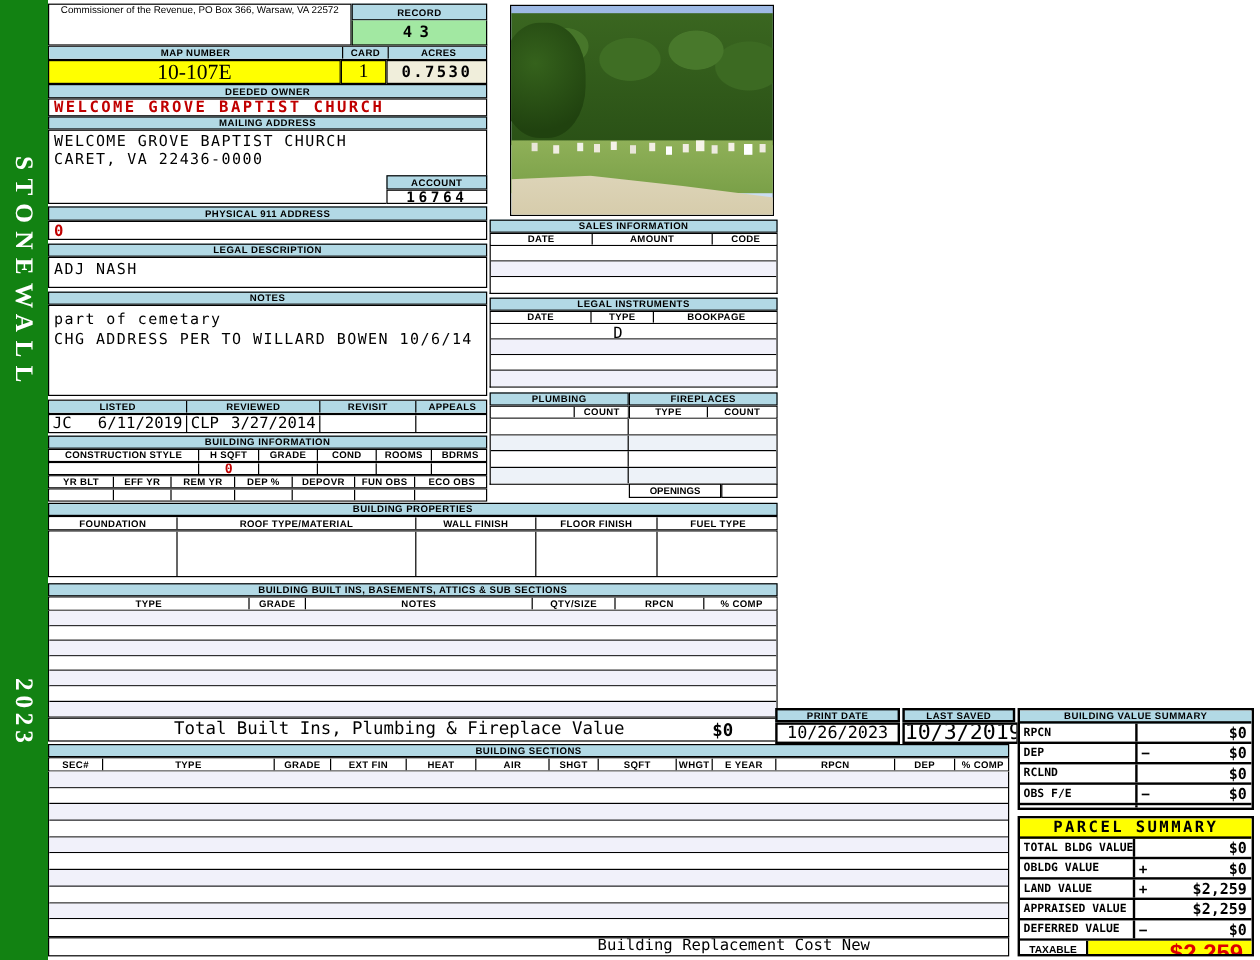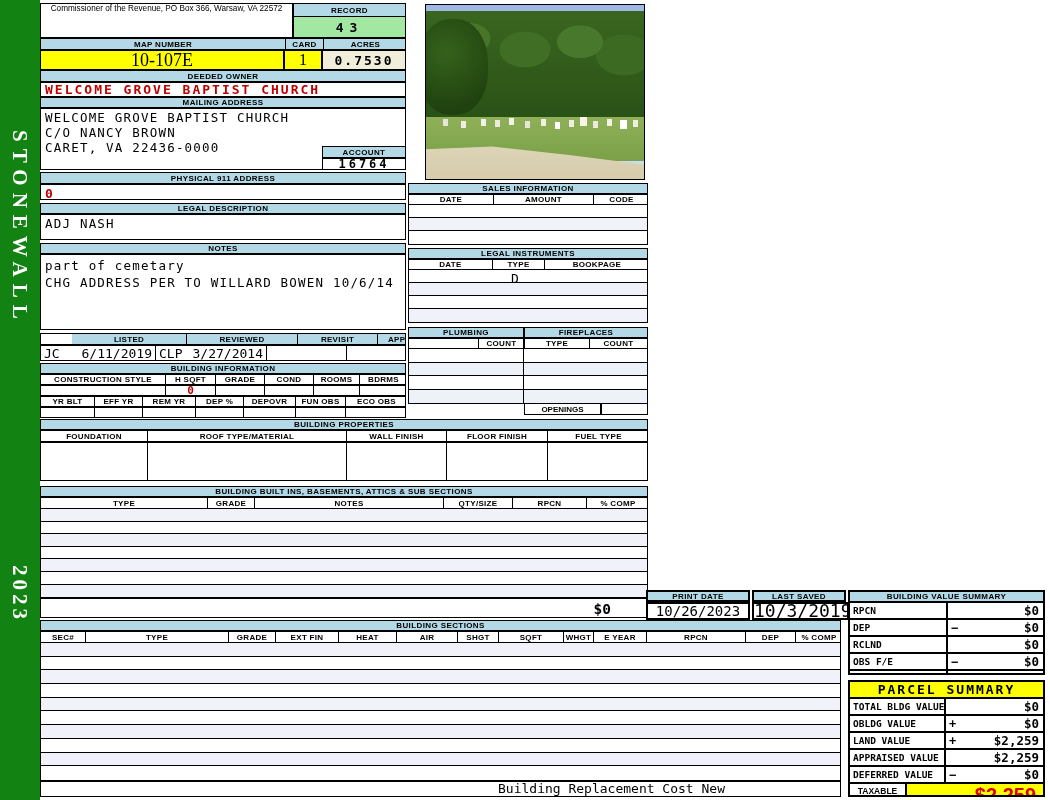--- a/index.html
+++ b/index.html
@@ -103,40 +103,39 @@
 <div class="abs bigyellow" style="left:40px;top:50px;width:244px;height:20px;font-size:18px">10-107E</div>
 <div class="abs bigyellow" style="left:284px;top:50px;width:38px;height:20px;font-size:16px">1</div>
 <div class="abs creamcell" style="left:322px;top:50px;width:84px;height:20px">0.7530</div>
 
 <div class="abs bar" style="left:40px;top:70px;width:366px;height:12px">DEEDED OWNER</div>
 <div class="abs box redtxt mono" style="left:40px;top:82px;width:366px;height:15px;font-size:13px;letter-spacing:2px;padding-left:4px;line-height:13px">WELCOME GROVE BAPTIST CHURCH</div>
 
 <div class="abs bar" style="left:40px;top:97px;width:366px;height:11px">MAILING ADDRESS</div>
 <div class="abs box" style="left:40px;top:108px;width:366px;height:62px;padding:1px 4px">
   <div class="addr-line">WELCOME GROVE BAPTIST CHURCH</div>
-  <div class="addr-line">C/O NANCY BROWN</div>
   <div class="addr-line">CARET, VA 22436-0000</div>
 </div>
 <div class="abs bar" style="left:322px;top:146px;width:84px;height:12px">ACCOUNT</div>
 <div class="abs box mono" style="left:322px;top:158px;width:84px;height:12px;font-weight:bold;font-size:12px;letter-spacing:3px;text-align:center;line-height:11px">16764</div>
 
 <div class="abs bar" style="left:40px;top:172px;width:366px;height:12px">PHYSICAL 911 ADDRESS</div>
 <div class="abs box redtxt mono" style="left:40px;top:184px;width:366px;height:16px;font-size:13px;padding:1px 0 0 4px">0</div>
 
 <div class="abs bar" style="left:40px;top:203px;width:366px;height:11px">LEGAL DESCRIPTION</div>
 <div class="abs box mono" style="left:40px;top:214px;width:366px;height:26px;font-size:12.5px;letter-spacing:1.2px;padding:1px 0 0 4px">ADJ NASH</div>
 
 <div class="abs bar" style="left:40px;top:243px;width:366px;height:11px">NOTES</div>
 <div class="abs box" style="left:40px;top:254px;width:366px;height:76px;padding:2px 0 0 4px">
   <div class="addr-line" style="line-height:17px">part of cemetary</div>
   <div class="addr-line" style="line-height:17px">CHG ADDRESS PER TO WILLARD BOWEN 10/6/14</div>
 </div>
 
 <div class="abs cols blue" style="left:40px;top:333px;width:366px;height:12px">
-    <span class="hc" style="width: 114px; margin-left: 31px;">LISTED</span>
+    <span class="hc" style="width: 114px;">LISTED</span>
     <span class="hc" style="width: 111px;">REVIEWED</span>
     <span class="hc" style="width: 80px;">REVISIT</span>
     <span class="hc" style="width: 61px;">APPEALS</span>
   </div>
 <div class="abs rowcells" style="left:40px;top:345px;width:366px;height:16px">
   <span class="vc review-cell" style="width:114px">
       <b style="font-weight:normal">JC</b>
       <b style="font-weight:normal">6/11/2019</b>
     </span>
   <span class="vc review-cell" style="width:111px">
@@ -276,20 +275,21 @@
 <div class="abs stripes" style="left:40px;top:509px;width:608px;height:89px">
     <div class="stripe" style="height: 12.6px; background: var(--stripe);"></div>
     <div class="stripe" style="height: 12.6px; background: rgb(255, 255, 255);"></div>
     <div class="stripe" style="height: 12.6px; background: var(--stripe);"></div>
     <div class="stripe" style="height: 12.6px; background: rgb(255, 255, 255);"></div>
     <div class="stripe" style="height: 12.6px; background: var(--stripe);"></div>
     <div class="stripe" style="height: 12.6px; background: rgb(255, 255, 255);"></div>
     <div class="stripe" style="height: 12.6px; background: var(--stripe);"></div>
   </div>
 <div class="abs box mono" style="left:40px;top:598px;width:608px;height:20px;font-size:14.5px;line-height:18px;padding-left:104px;position:absolute">
+  <span>Total Built Ins, Plumbing &amp; Fireplace Value</span>
   <b class="abs" style="right:36px;top:1px">$0</b>
 </div>
 
 <div class="abs bar" style="left:40px;top:620px;width:801px;height:11px">BUILDING SECTIONS</div>
 <div class="abs cols" style="left:40px;top:631px;width:801px;height:12px">
     <span class="hc" style="width: 44px;">SEC#</span>
     <span class="hc" style="width: 143px;">TYPE</span>
     <span class="hc" style="width: 47px;">GRADE</span>
     <span class="hc" style="width: 63px;">EXT FIN</span>
     <span class="hc" style="width: 58px;">HEAT</span>

